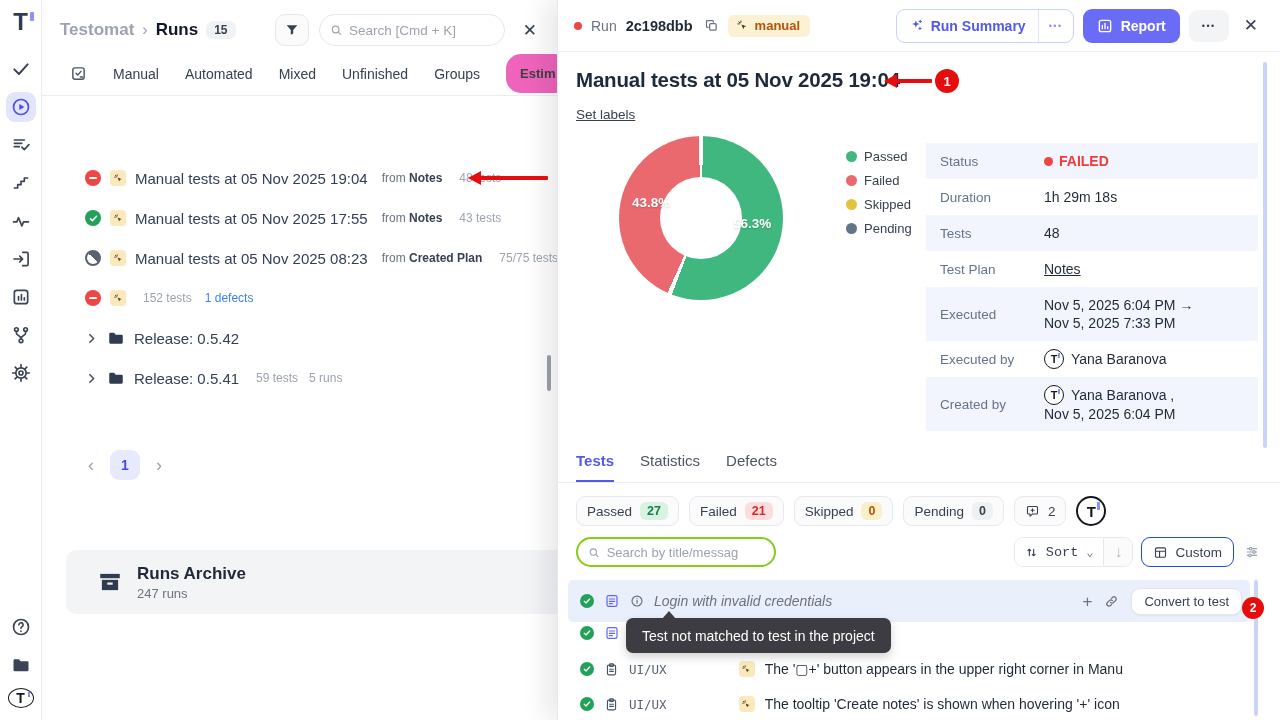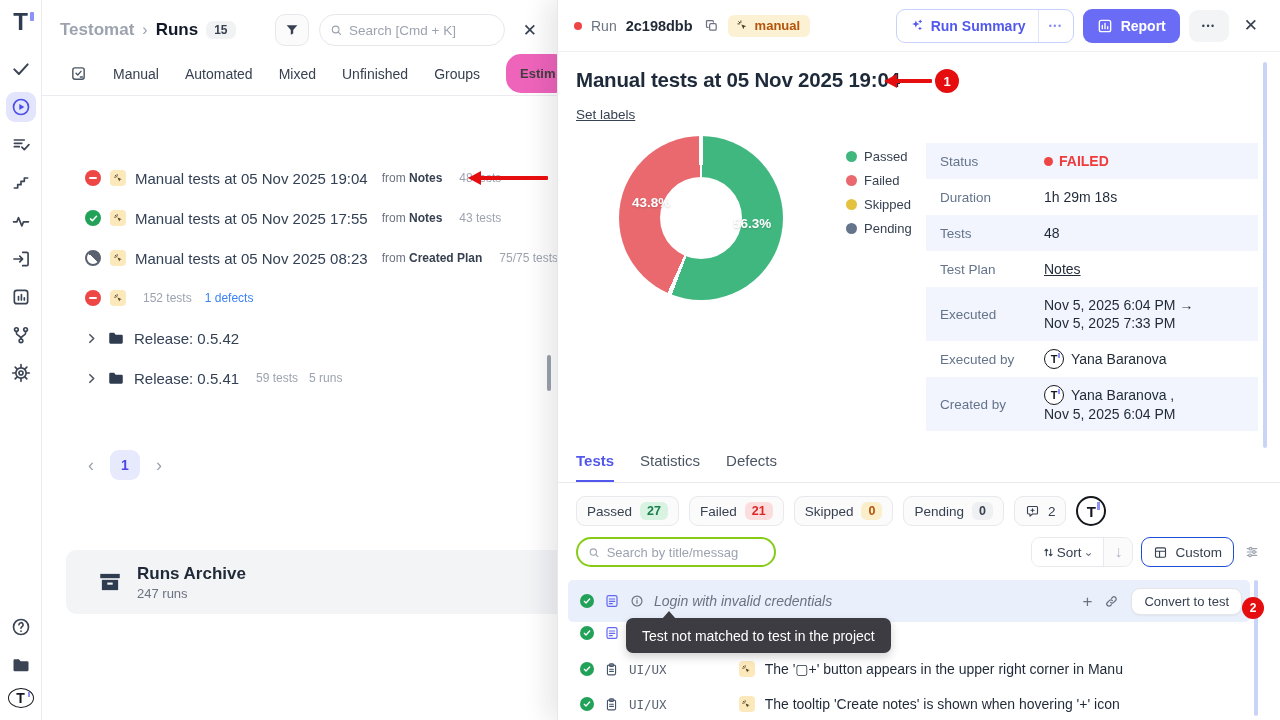--- a/index.html
+++ b/index.html
@@ -145,21 +145,21 @@
     align-items:center; justify-content:center; font-size:15px; font-weight:800; color:#15181d; position:relative; cursor:pointer; }
   .chip-avatar i { position:absolute; right:4px; top:4px; width:3.5px; height:8px; background:#8b93f8; }
 
   .list-tools { position:absolute; left:18px; right:18px; top:537px; display:flex; align-items:center; }
   .dt-search { width:200px; height:30px; border:2px solid #84cc16; border-radius:16px; display:flex; align-items:center;
     gap:7px; padding:0 10px; color:#9ca3af; }
   .dt-search input { border:0; outline:0; width:100%; font-size:13px; color:#374151; font-family:"Liberation Sans",sans-serif; }
   .dt-search input::placeholder { color:#9ca3af; }
   .tools-right { margin-left:auto; display:flex; align-items:center; gap:8px; }
   .sort-group { display:flex; align-items:stretch; height:30px; border:1px solid #e8e9ec; border-radius:9px; overflow:hidden; }
-  .sort-main { display:flex; align-items:center; gap:2px; padding:0 10px; font-size:13.5px; color:#374151; background:#fff; cursor:pointer; }
+  .sort-main { display:flex; align-items:center; gap:8px; padding:0 10px; font-size:13.5px; color:#374151; background:#fff; cursor:pointer;font-family:Liberation Mono, monospace; }
   .sort-sep { width:1px; background:#e8e9ec; }
   .sort-down { width:28px; display:flex; align-items:center; justify-content:center; color:#b6bcc6; background:#fbfbfc; cursor:pointer; }
   .custom-btn { height:30px; border:1px solid #1d4ed8; border-radius:9px; display:flex; align-items:center; gap:7px;
     padding:0 11px; font-size:13.5px; color:#374151; background:#fff; cursor:pointer; }
   .sliders-btn { color:#9ca3af; cursor:pointer; padding:0 2px; }
 
   .trow { position:absolute; left:10px; right:30px; display:flex; align-items:center; gap:10px; padding-left:12px; }
   .trow-1 { top:580px; height:42px; background:#e9f0fb; border-radius:5px; }
   .trow-2 { top:618px; height:30px; }
   .trow-3 { top:654px; height:30px; }

